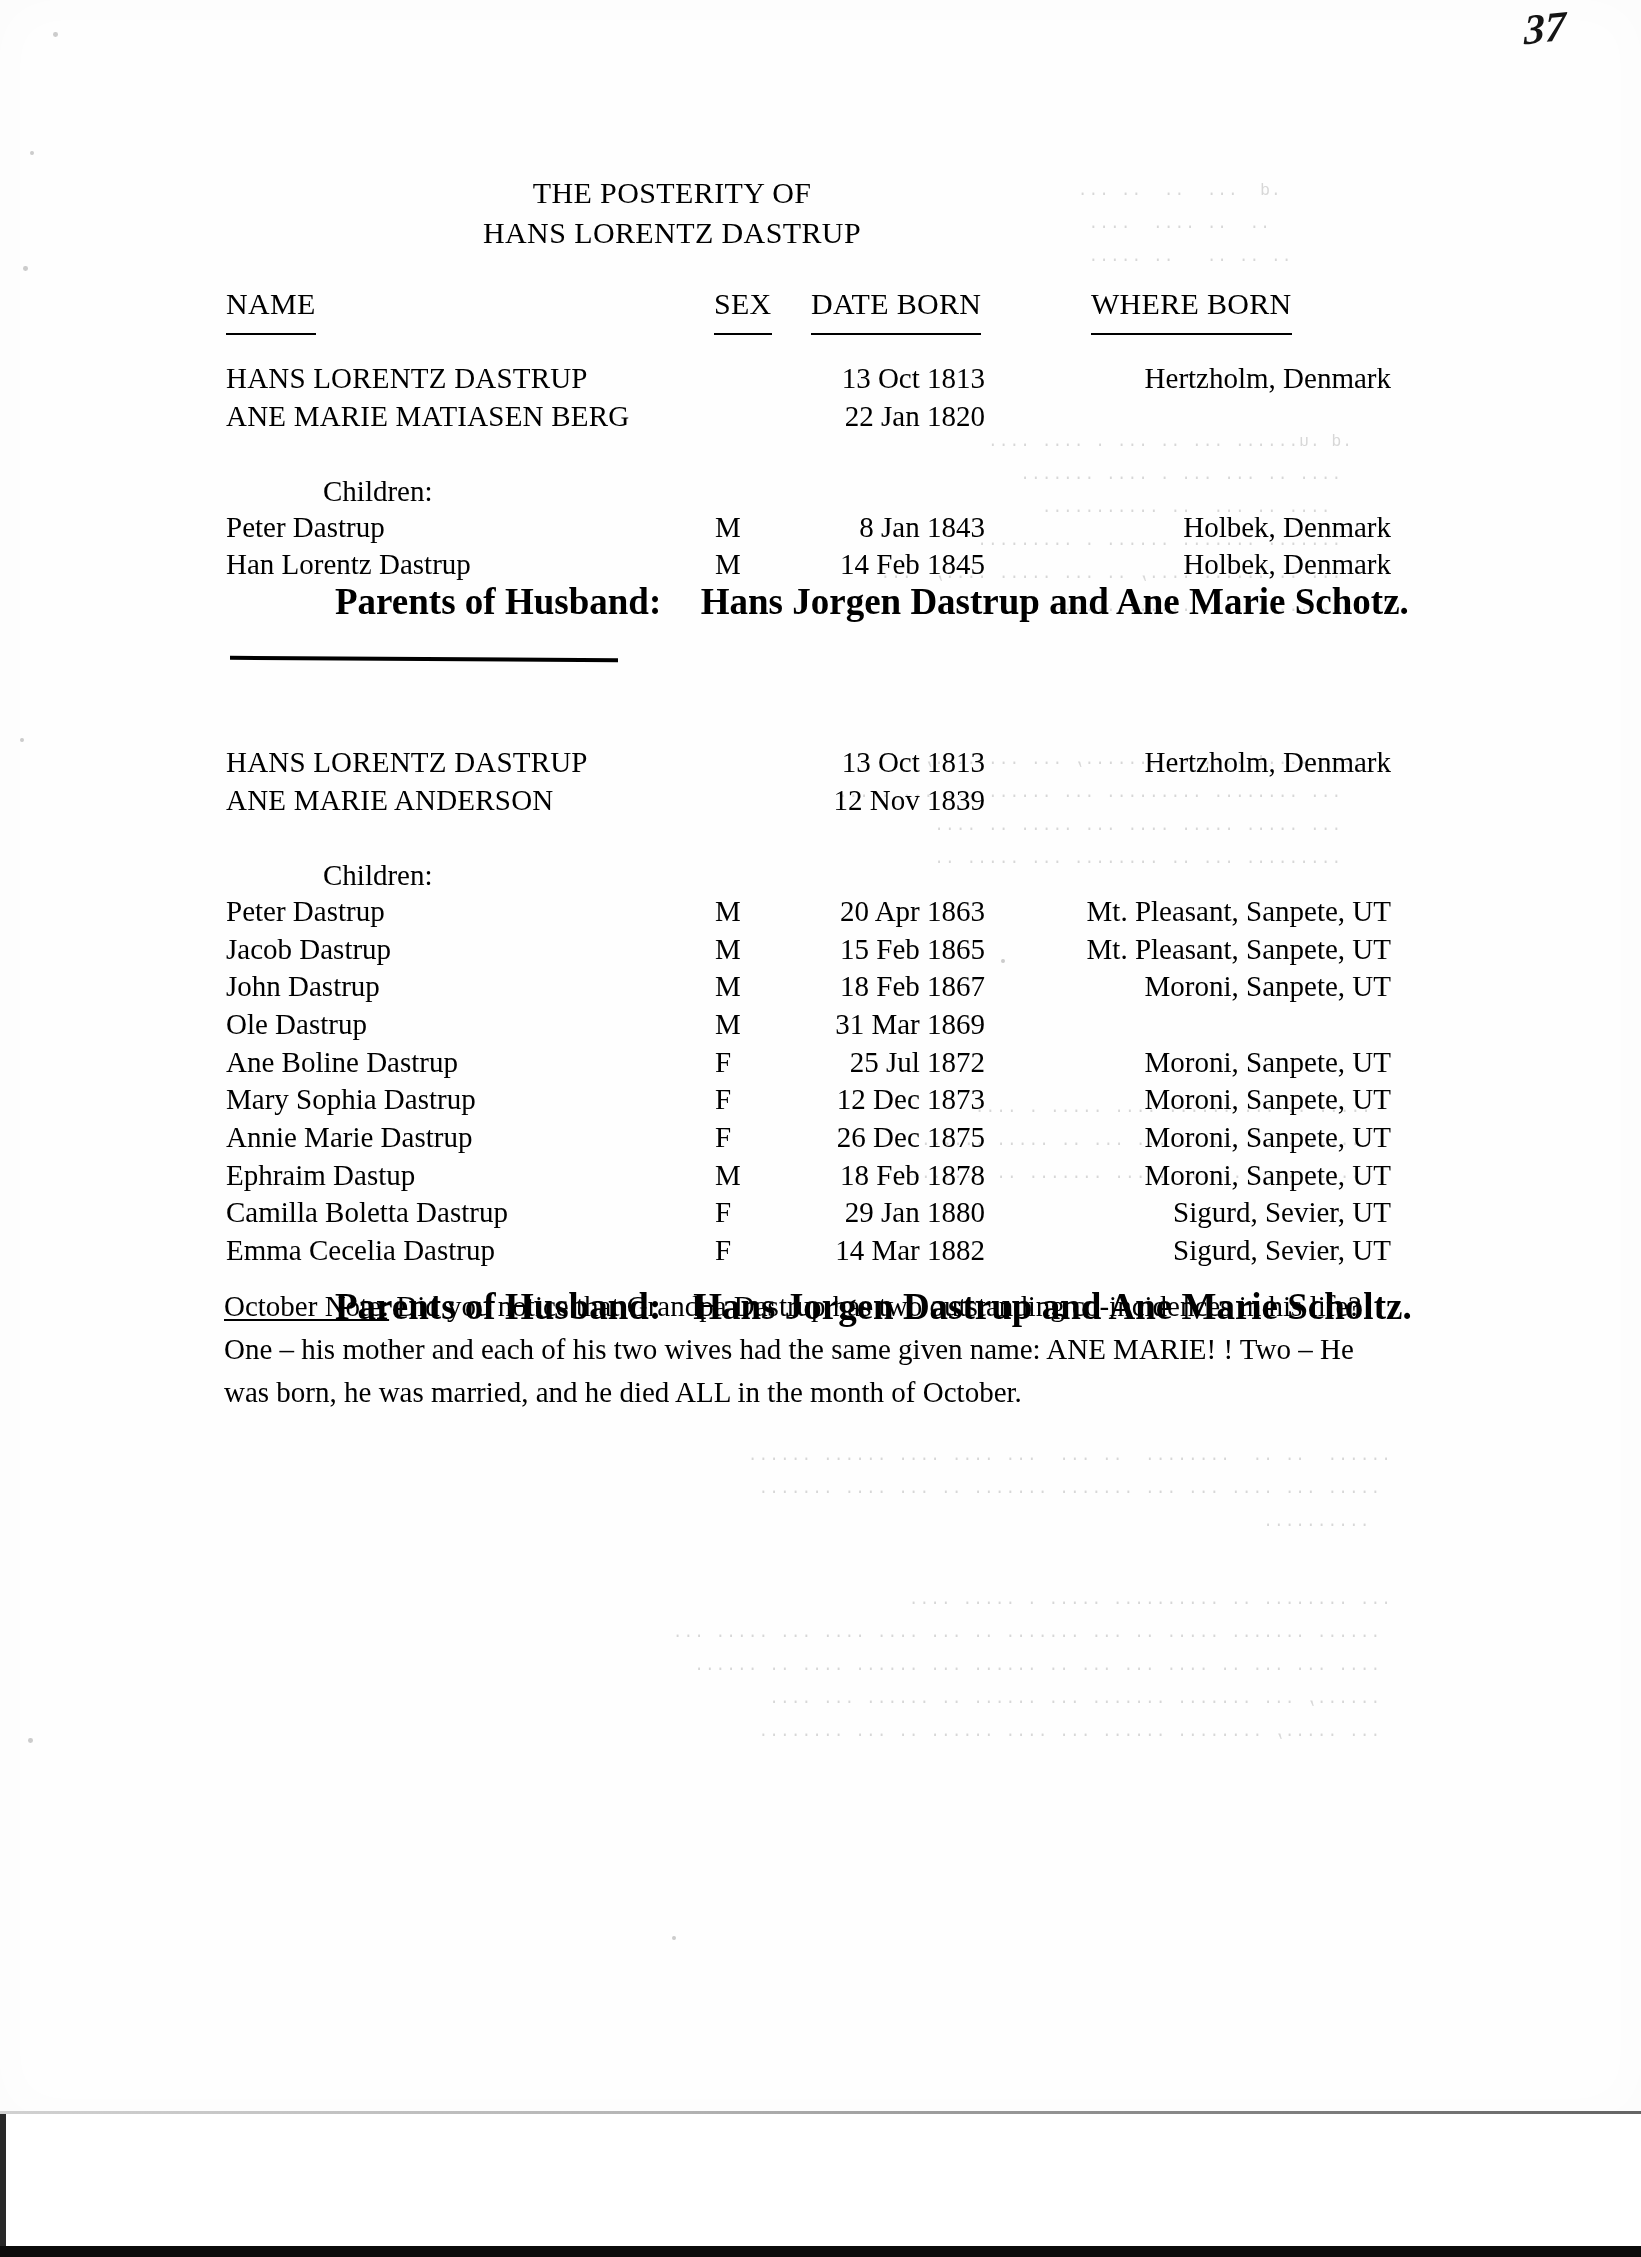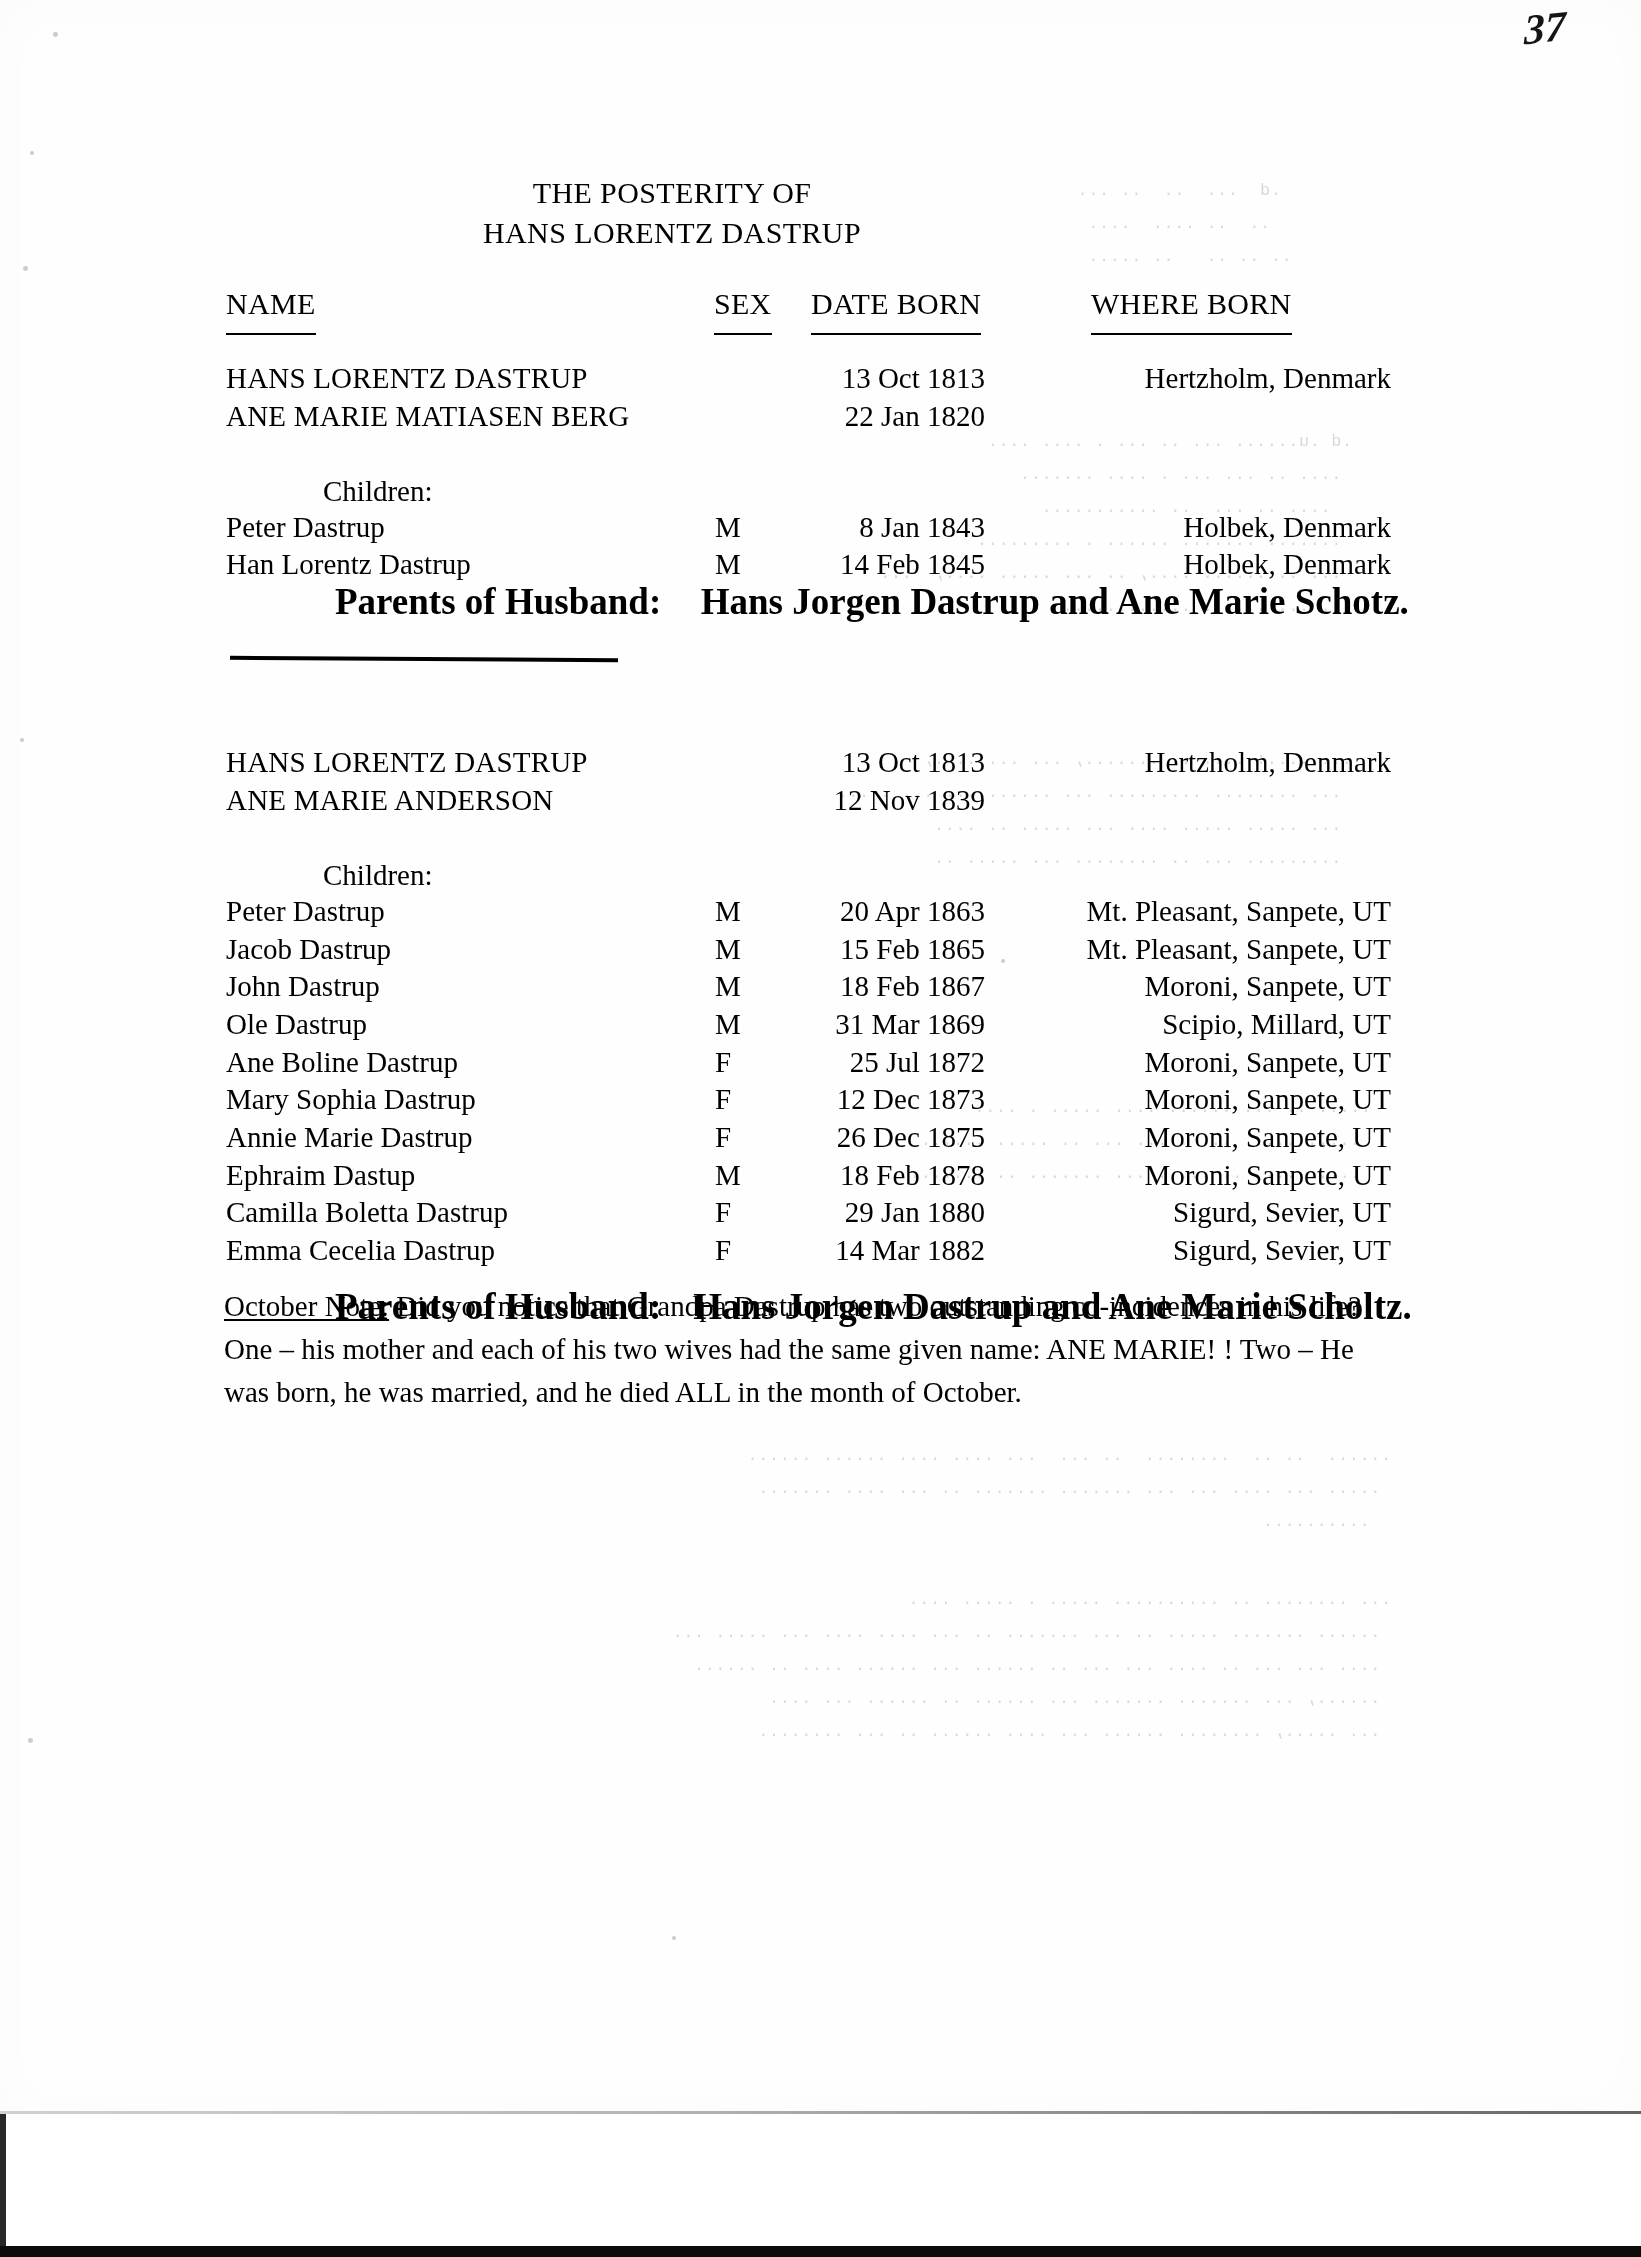--- a/index.html
+++ b/index.html
@@ -307,21 +307,20 @@
     <div class="row" style="top:968px;">
       <span class="c-name">John Dastrup</span>
       <span class="c-sex">M</span>
       <span class="c-date">18 Feb 1867</span>
       <span class="c-where">Moroni, Sanpete, UT</span>
     </div>
     <div class="row" style="top:1006px;">
       <span class="c-name">Ole Dastrup</span>
       <span class="c-sex">M</span>
       <span class="c-date">31 Mar 1869</span>
-      <span class="c-where">Scipio, Millard, UT</span>
     </div>
     <div class="row" style="top:1044px;">
       <span class="c-name">Ane Boline Dastrup</span>
       <span class="c-sex">F</span>
       <span class="c-date">25 Jul 1872</span>
       <span class="c-where">Moroni, Sanpete, UT</span>
     </div>
     <div class="row" style="top:1081px;">
       <span class="c-name">Mary Sophia Dastrup</span>
       <span class="c-sex">F</span>

